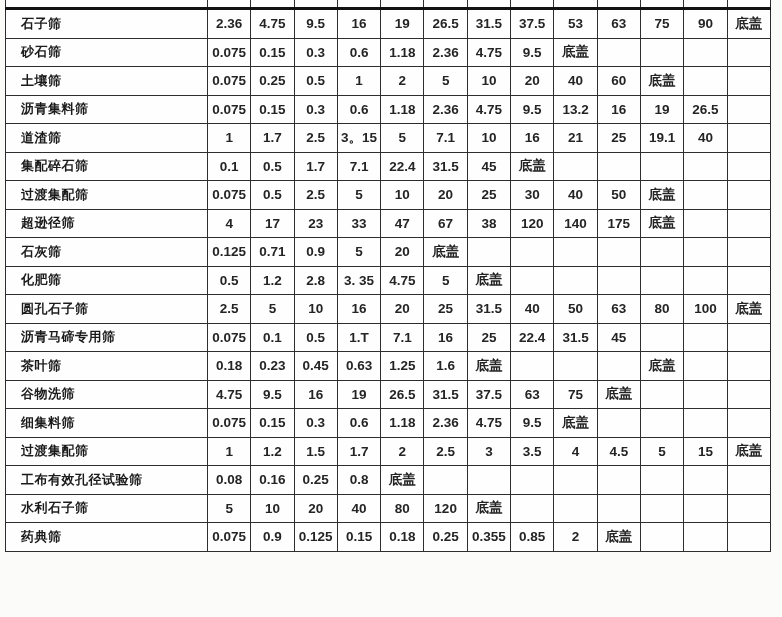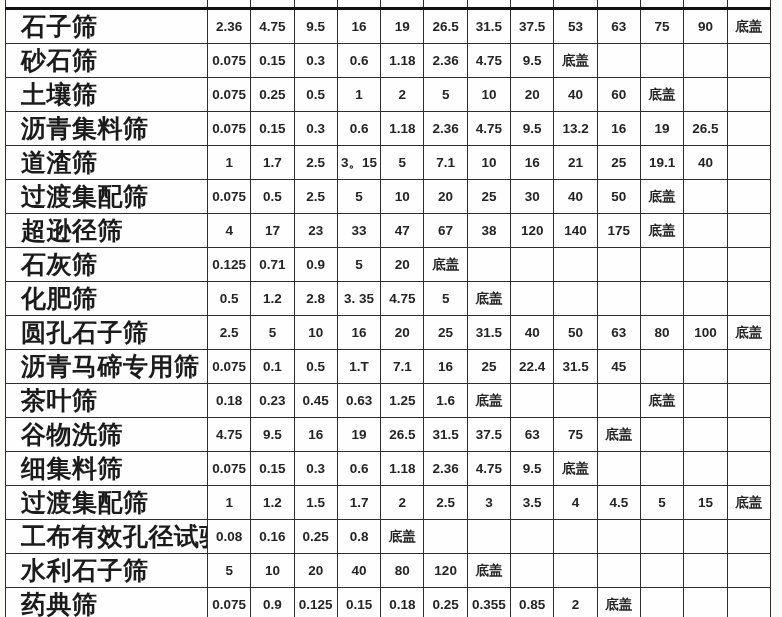--- a/index.html
+++ b/index.html
@@ -31,21 +31,21 @@
   }
   tr.cutoff-row td {
     height: 7px;
     border-top: none;
     border-bottom: 3px solid #121212;
     background: #fefefe;
   }
   .sieve-table th.name-cell {
     text-align: left;
     padding-left: 15px;
-    font-size: 25px;
+    font-size: 13px;
     font-weight: 600;
     color: #1b1b1b;
     letter-spacing: 0.5px;
   }
   .sieve-table td.value-cell {
     text-align: center;
     font-size: 13.5px;
     font-weight: 600;
     color: #242424;
   }
@@ -152,20 +152,36 @@
     <td class="value-cell">7.1</td>
     <td class="value-cell">10</td>
     <td class="value-cell">16</td>
     <td class="value-cell">21</td>
     <td class="value-cell">25</td>
     <td class="value-cell">19.1</td>
     <td class="value-cell">40</td>
     <td class="value-cell"></td>
   </tr>
         <tr>
+    <th class="name-cell">集配碎石筛</th>
+    <td class="value-cell">0.1</td>
+    <td class="value-cell">0.5</td>
+    <td class="value-cell">1.7</td>
+    <td class="value-cell">7.1</td>
+    <td class="value-cell">22.4</td>
+    <td class="value-cell">31.5</td>
+    <td class="value-cell">45</td>
+    <td class="value-cell">底盖</td>
+    <td class="value-cell"></td>
+    <td class="value-cell"></td>
+    <td class="value-cell"></td>
+    <td class="value-cell"></td>
+    <td class="value-cell"></td>
+  </tr>
+        <tr>
     <th class="name-cell">过渡集配筛</th>
     <td class="value-cell">0.075</td>
     <td class="value-cell">0.5</td>
     <td class="value-cell">2.5</td>
     <td class="value-cell">5</td>
     <td class="value-cell">10</td>
     <td class="value-cell">20</td>
     <td class="value-cell">25</td>
     <td class="value-cell">30</td>
     <td class="value-cell">40</td>

